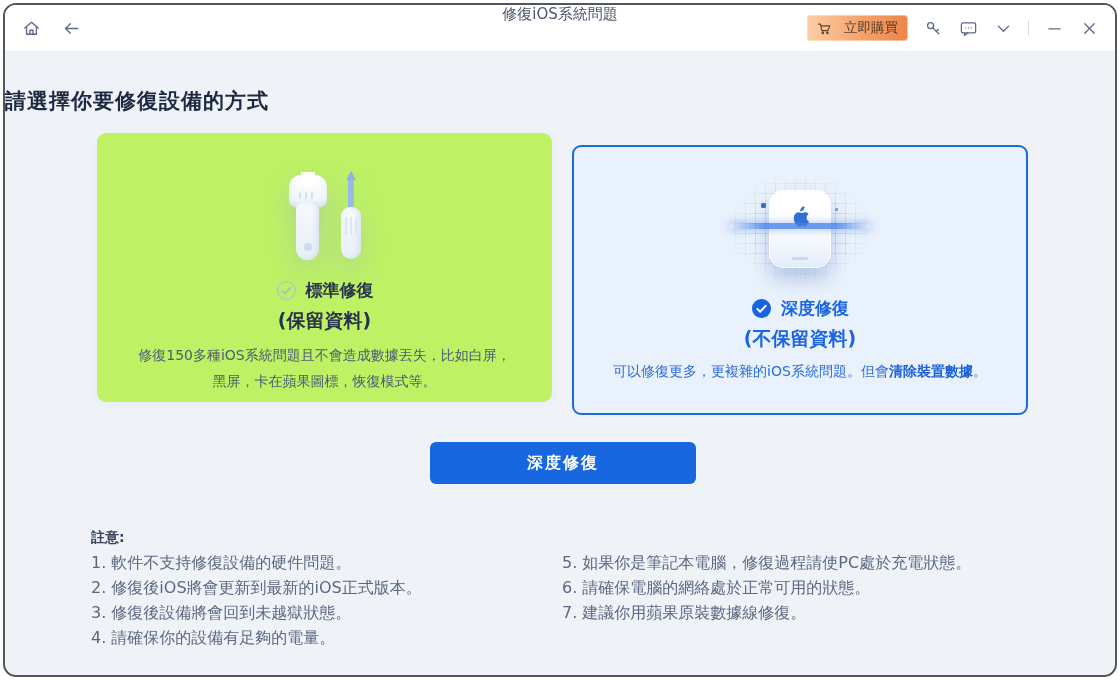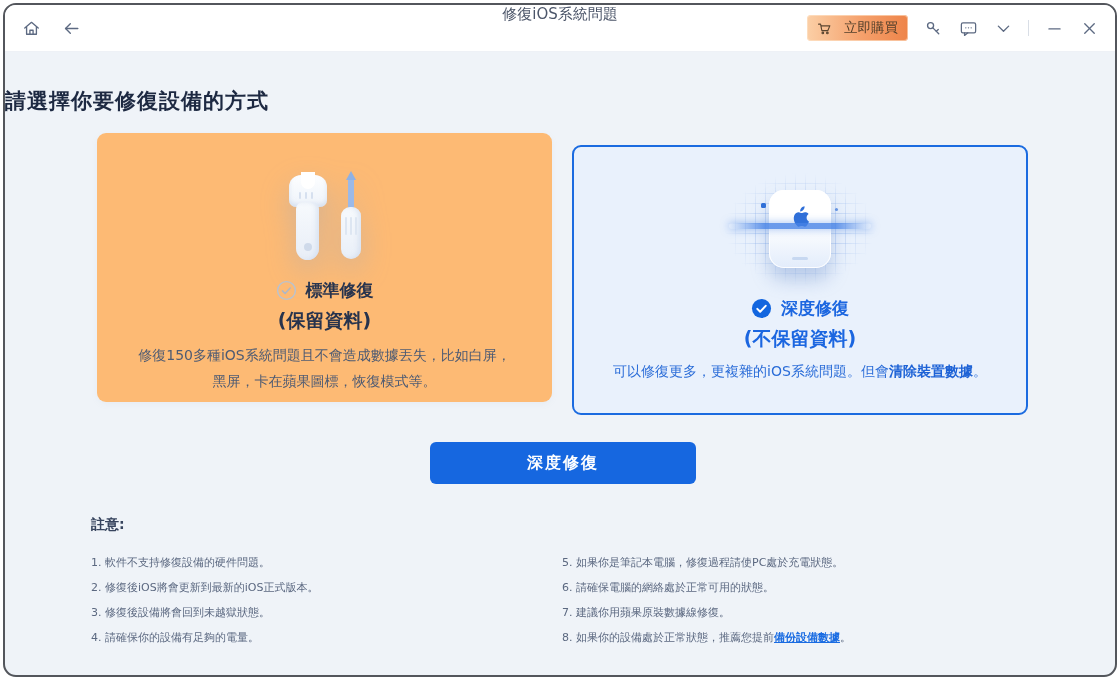--- a/index.html
+++ b/index.html
@@ -36,21 +36,21 @@
   .heading{
     position:absolute; left:0; right:0; top:82px; text-align:left;
     font-size:21px; font-weight:bold; color:#1d2942; letter-spacing:1px;
   }
   .card{
     position:absolute; border-radius:9px; cursor:pointer;
     display:flex; flex-direction:column; align-items:center; text-align:center;
   }
   .card-standard{
     left:92px; top:128px; width:455px; height:269px;
-    background:#fdba74; padding-top:30px;
+    background:#bef264; padding-top:30px;
     box-shadow:0 2px 6px rgba(150,165,190,.08);
   }
   .card-deep{
     left:567px; top:140px; width:456px; height:270px;
     background:#e9f1fc; border:2px solid #1b6be0; padding-top:24px;
   }
   .card-title-row{ display:flex; align-items:center; gap:9px; margin-top:12px; }
   .check svg{ width:21px; height:21px; display:block; }
   .card-title{ font-size:17px; font-weight:bold; color:#27334d; }
   .card-sub{ font-size:19px; font-weight:bold; color:#27334d; margin-top:6px; }
@@ -138,24 +138,24 @@
   .d5{ width:4px; height:4px; left:80px; top:22px; opacity:.8;}
   
   .action-btn{
     position:absolute; left:425px; top:437px; width:266px; height:42px;
     background:#1667e0; border:none; border-radius:6px; cursor:pointer;
     color:#ffffff; font-size:16px; font-weight:bold; letter-spacing:2px;
     font-family:inherit;
   }
   
   .notes-heading{
-    position:absolute; left:86px; top:511px;
+    position:absolute; left:86px; top:524px;
     font-size:14px; font-weight:bold; color:#37445e;
   }
-  .note-col{ position:absolute; top:545px; font-size:11px; color:#5b6880; }
+  .note-col{ position:absolute; top:545px; font-size:16px; color:#5b6880; }
   .note-col-left{ left:86px; }
   .note-col-right{ left:557px; }
   .note-line{ line-height:25px; white-space:nowrap; }
   .note-link{ color:#1a6ce2; text-decoration:underline; font-weight:bold; cursor:pointer; }
 </style>
 </head>
 <body>
 
 <div class="window">
 
@@ -300,18 +300,15 @@
     <div class="note-line">1. 軟件不支持修復設備的硬件問題。</div>
     <div class="note-line">2. 修復後iOS將會更新到最新的iOS正式版本。</div>
     <div class="note-line">3. 修復後設備將會回到未越獄狀態。</div>
     <div class="note-line">4. 請確保你的設備有足夠的電量。</div>
   </div>
 
   <div class="note-col note-col-right">
     <div class="note-line">5. 如果你是筆記本電腦，修復過程請使PC處於充電狀態。</div>
     <div class="note-line">6. 請確保電腦的網絡處於正常可用的狀態。</div>
     <div class="note-line">7. 建議你用蘋果原裝數據線修復。</div>
-    <div class="note-line">
-      <span>8. 如果你的設備處於正常狀態，推薦您提前</span><a class="note-link">備份設備數據</a><span>。</span>
-    </div>
   </div>
 
 </div>
 
 </body></html>

